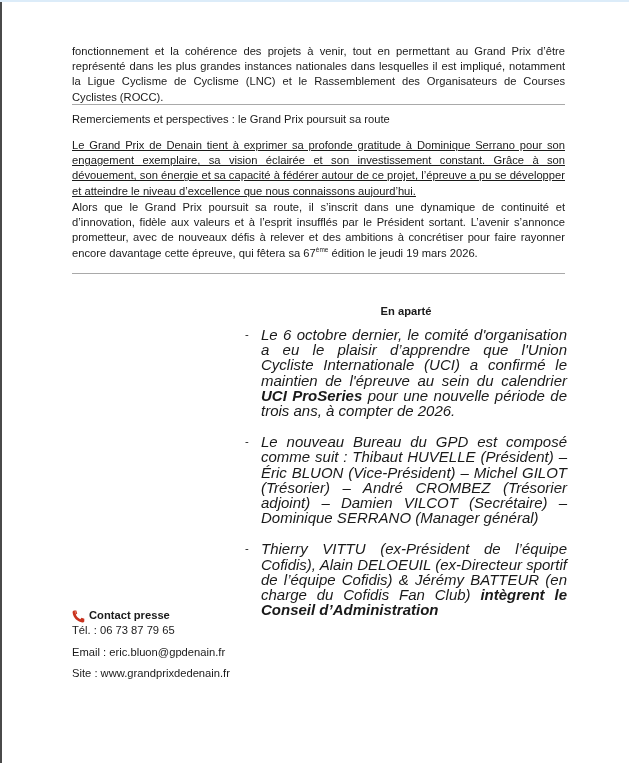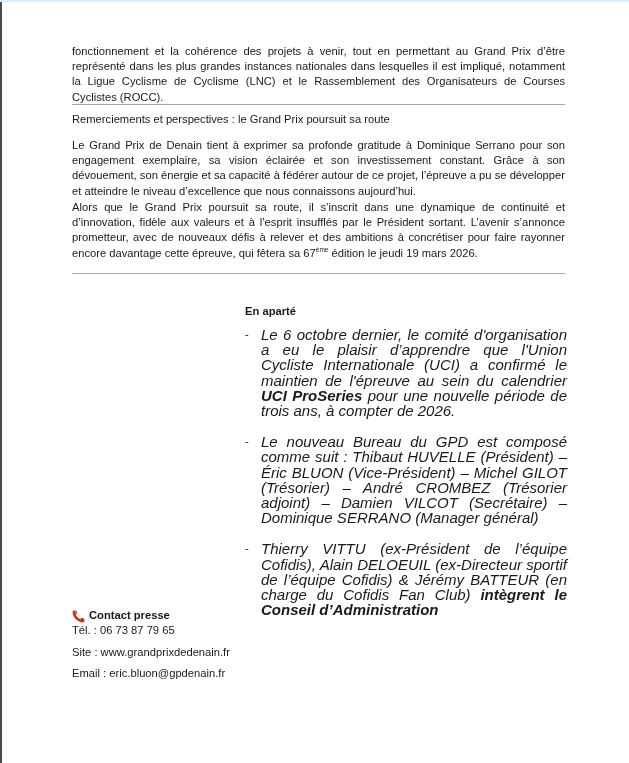--- a/index.html
+++ b/index.html
@@ -11,26 +11,26 @@
   .top-strip { position:absolute; left:0; top:0; width:629px; height:2px; background:#dcecf9; }
   .left-edge { position:absolute; left:0; top:2px; width:2px; height:761px; background:#4a4a4a; }
   .page { position:absolute; left:72px; top:0; width:493px; }
   .p { font-size:11.2px; line-height:15.2px; margin:0; }
   .justify { text-align:justify; }
   .p1 { position:absolute; top:44px; width:493px; }
   .rule { position:absolute; height:1px; background:#a9a9a9; width:493px; }
   .rule1 { top:104px; }
   .rule2 { top:273px; }
   .heading { position:absolute; top:113px; font-size:11.2px; font-weight:normal; }
-  .p2 { position:absolute; top:138px; width:493px; }
+  .p2 { position:absolute; top:138px; width:493px;text-decoration:underline; }
   .p3 { position:absolute; top:200px; width:493px; }
   sup { font-size:6.5px; vertical-align:5px; line-height:0; }
 
   .aside { position:absolute; left:245px; top:305px; width:322px; }
-  .aside-title { font-size:11.2px; font-weight:bold; margin:0 0 10px 0; }
+  .aside-title { font-size:11.2px; font-weight:bold; margin:0 0 10px 0;text-align:center; }
   .bullet { display:flex; margin-bottom:16px; }
   .dash { width:16px; flex:none; font-size:11.2px; line-height:15.2px; }
   .btxt { font-style:italic; font-size:15px; line-height:15.2px; text-align:justify; width:306px; }
   .b { font-weight:bold; }
 
   .contact { position:absolute; left:72px; top:602px; font-size:11.2px; }
   .contact-row { height:21.3px; line-height:15px; }
   .contact-title { font-weight:bold; display:flex; align-items:flex-end; }
   .phone-icon { width:13px; height:13px; margin-right:4px; display:inline-block; }
 </style>
@@ -77,15 +77,15 @@
   <div class="contact-row contact-title">
     <span class="phone-icon">
       <svg width="13" height="13" viewBox="0 0 13 13">
         <path d="M2.2 0.6 L4.3 0.6 L5.2 3.4 L3.8 4.6 C4.6 6.6 6.2 8.3 8.3 9.2 L9.5 7.8 L12.3 8.7 L12.3 10.9 C12.3 11.9 11.4 12.5 10.4 12.4 C5.2 11.7 1.2 7.7 0.6 2.5 C0.5 1.5 1.2 0.6 2.2 0.6 Z" fill="#c8321e"></path>
         <path d="M2.5 1.2 L3.9 1.2 L4.4 3.0 L3.2 3.9 Z" fill="#e5735e"></path>
       </svg>
     </span>
     <span>Contact presse</span>
   </div>
   <div class="contact-row">Tél. : 06 73 87 79 65</div>
+  <div class="contact-row">Email : eric.bluon@gpdenain.fr</div>
   <div class="contact-row">Site : www.grandprixdedenain.fr</div>
-  <div class="contact-row">Email : eric.bluon@gpdenain.fr</div>
 </div>
 
 </body></html>

